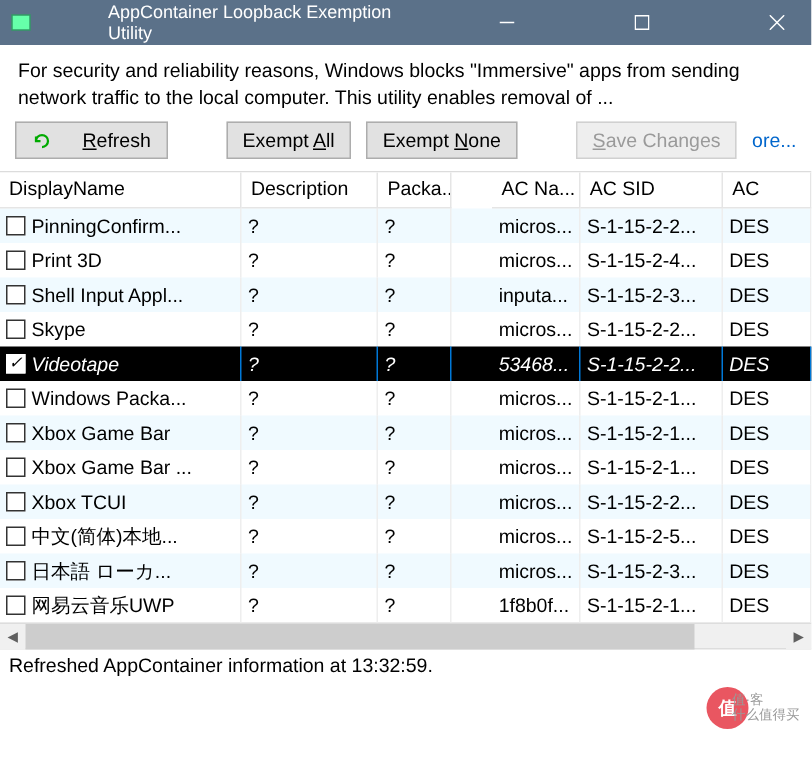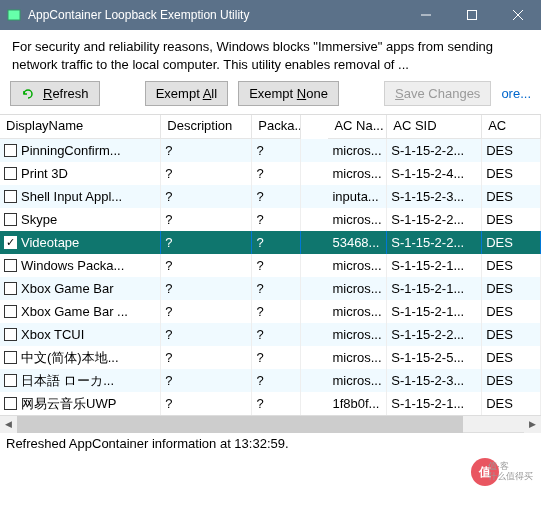--- a/index.html
+++ b/index.html
@@ -1,42 +1,42 @@
 <!DOCTYPE html>
 <html><head>
 <meta charset="utf-8">
 <style>
 * { box-sizing: border-box; margin: 0; padding: 0; font-family: "Segoe UI", Tahoma, sans-serif; }
 body { background: #fff; width: 541px; height: 514px; overflow: hidden; position: relative; }
 
-.titlebar { height: 30px; background: #5b7189; color: #fff; display: flex; align-items: center; padding-left: 6px; font-size: 12px; }
+.titlebar { height: 30px; background: #5b7189; color: #fff; display: flex; align-items: center; padding-left: 6px; font-size: 12px; gap: 44px; }
 .titlebar .icon { width: 16px; height: 16px; margin-right: 6px; display: flex; align-items: center; justify-content: center; }
 .titlebar .title { flex: 1; }
 .titlebar .winbtn { width: 46px; height: 30px; display: flex; align-items: center; justify-content: center; color: #fff; }
 .titlebar .winbtn svg { stroke: #fff; fill: none; }
 
 .desc { padding: 8px 12px 4px 12px; font-size: 13px; color: #000; line-height: 1.35; }
 
 .toolbar { display: flex; align-items: center; padding: 4px 10px 8px 10px; gap: 10px; }
-.btn { border: 1px solid #adadad; background: #e1e1e1; font-size: 13px; padding: 4px 10px; display: inline-flex; align-items: center; gap: 8px; cursor: default; }
+.btn { border: 1px solid #adadad; background: #e1e1e1; font-size: 13px; padding: 4px 10px; display: inline-flex; align-items: center; gap: 20px; cursor: default; }
 .btn .ul { text-decoration: underline; }
 .btn.refresh .arrow { width: 14px; height: 14px; }
 .btn.disabled { color: #9a9a9a; border-color: #d0d0d0; background: #eee; }
 .spacer { flex: 1; }
 .more { color: #0066cc; font-size: 13px; }
 
 .grid { border-top: 1px solid #dcdcdc; }
 .gridhead { display: flex; height: 24px; background: #fff; font-size: 13px; color: #000; }
 .gridhead .col { border-right: 1px solid #e5e5e5; border-bottom: 1px solid #e5e5e5; padding: 3px 6px; white-space: nowrap; overflow: hidden; }
 .gridbody { }
 .row { display: flex; height: 23px; align-items: center; font-size: 13px; color: #000; }
 .row .cell { border-right: 1px solid #eee; padding: 0 4px; white-space: nowrap; overflow: hidden; height: 100%; display: flex; align-items: center; }
 .row.even { background: #f0faff; }
 .row.odd { background: #fff; }
-.row.sel { background: #0f766e; color: #fff; }
+.row.sel { background: #000000; color: #fff; font-style: italic; }
 .row.sel .cell { border-right-color: #0078d7; }
 .cb { width: 13px; height: 13px; border: 1px solid #333; background: #fff; margin-right: 4px; flex: 0 0 13px; display: inline-flex; align-items: center; justify-content: center; }
 .row.sel .cb { border-color: #fff; background: #fff; }
 .cb.checked::after { content: "✓"; font-size: 11px; line-height: 1; color: #000; }
 
 .c0 { width: 165px; }
 .c1 { width: 93px; }
 .c2 { width: 50px; }
 .c3 { width: 60px; margin-left: 27px; }
 .c4 { width: 97px; }

